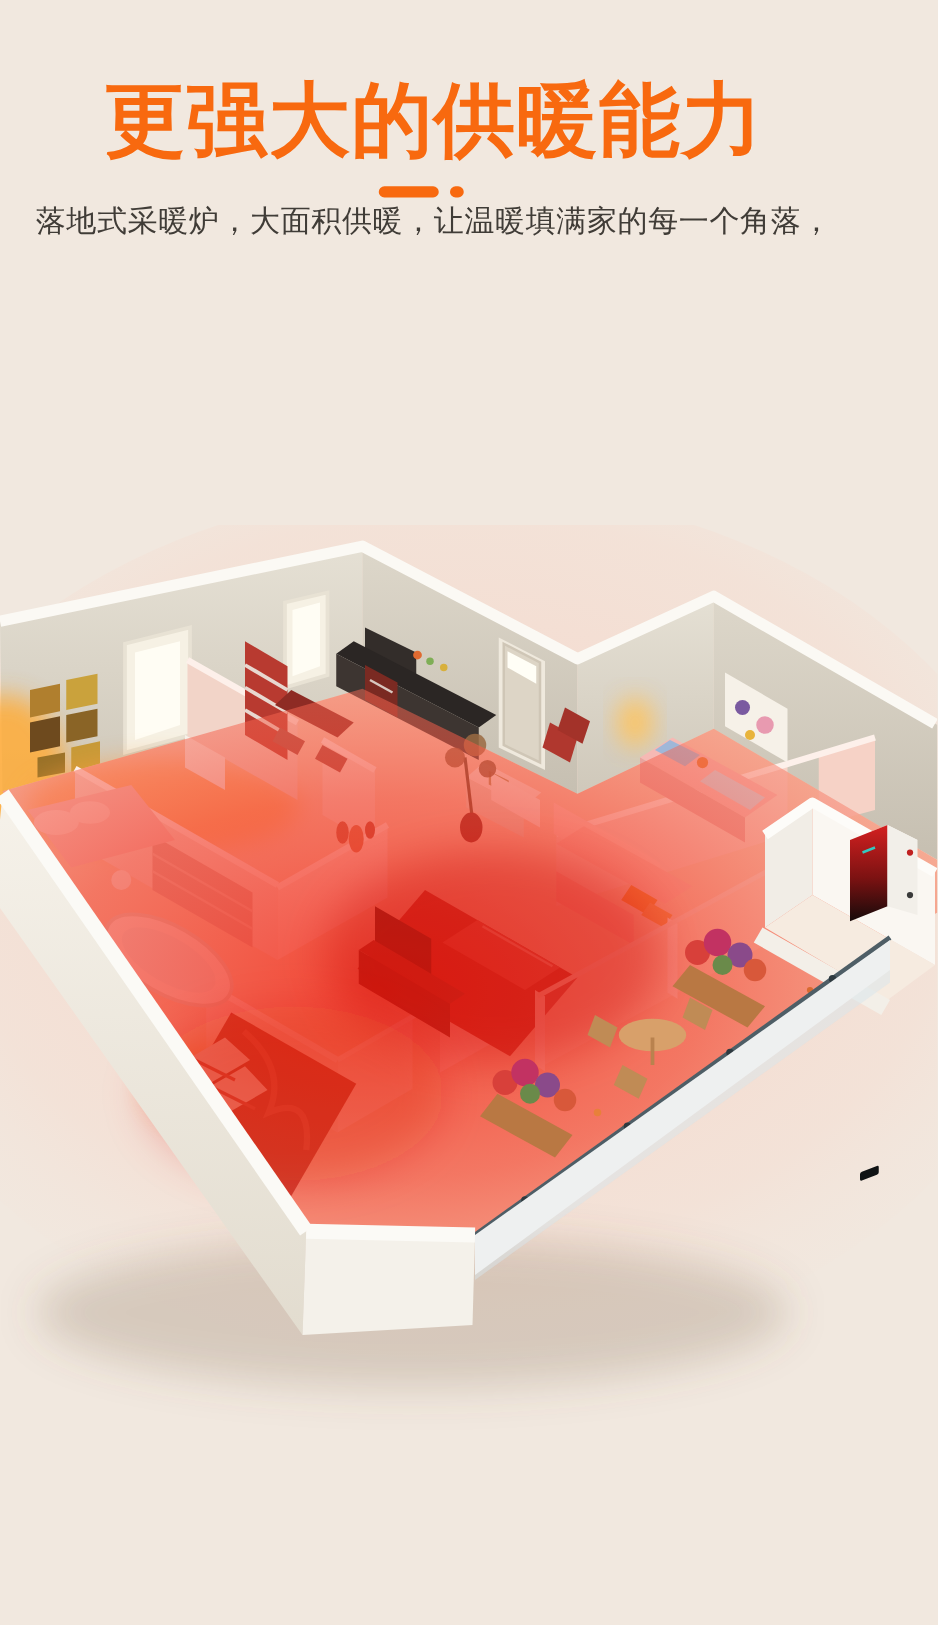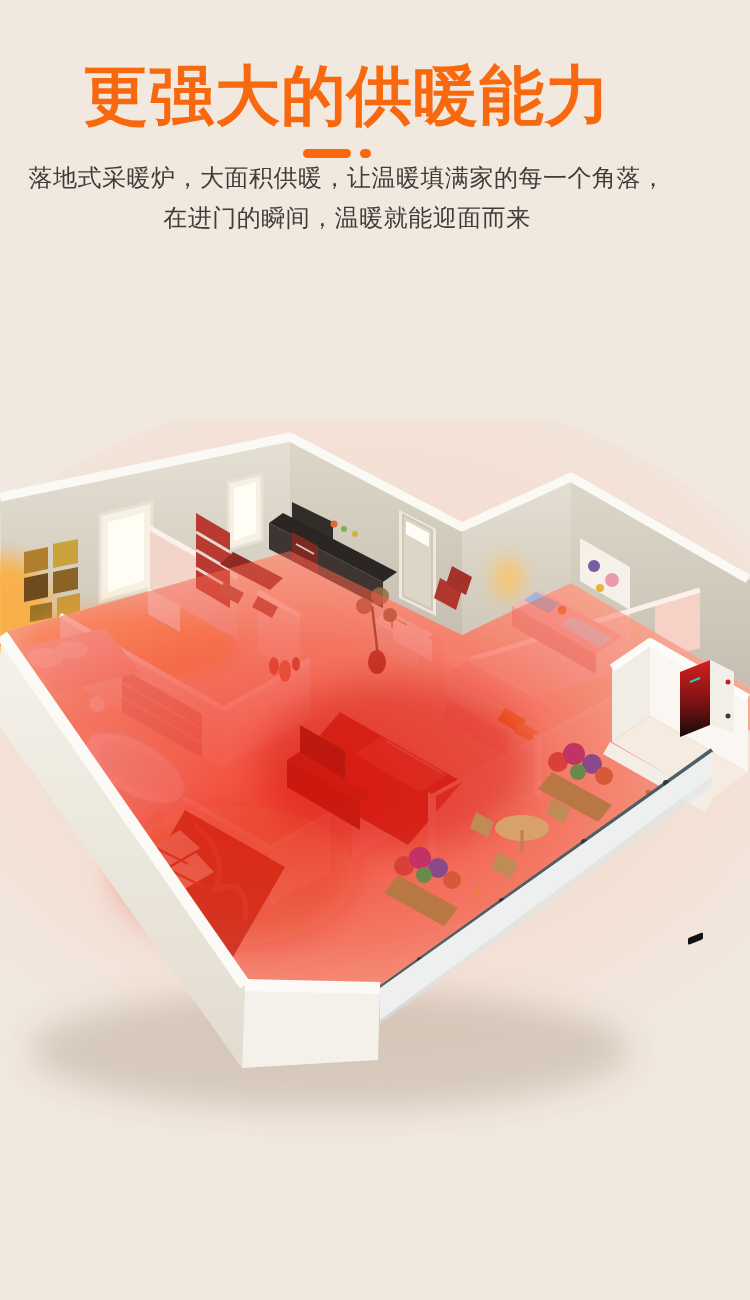--- a/index.html
+++ b/index.html
@@ -27,21 +27,20 @@
 <body>
 
 <div class="header">
   <div class="title">更强大的供暖能力</div>
   <div class="divider">
     <div class="bar"></div>
     <div class="dot"></div>
   </div>
   <div class="subtitle">
     <div>落地式采暖炉，大面积供暖，让温暖填满家的每一个角落，</div>
-    <div>在进门的瞬间，温暖就能迎面而来</div>
   </div>
 </div>
 
 <div class="hero">
 <svg width="750" height="760" viewBox="0 0 750 760">
   <defs>
     <radialGradient id="bgGlow" cx="50%" cy="45%" r="60%">
       <stop offset="0%" stop-color="rgba(250,200,185,0.6)"></stop>
       <stop offset="70%" stop-color="rgba(248,212,198,0.3)"></stop>
       <stop offset="100%" stop-color="rgba(241,232,223,0)"></stop>

